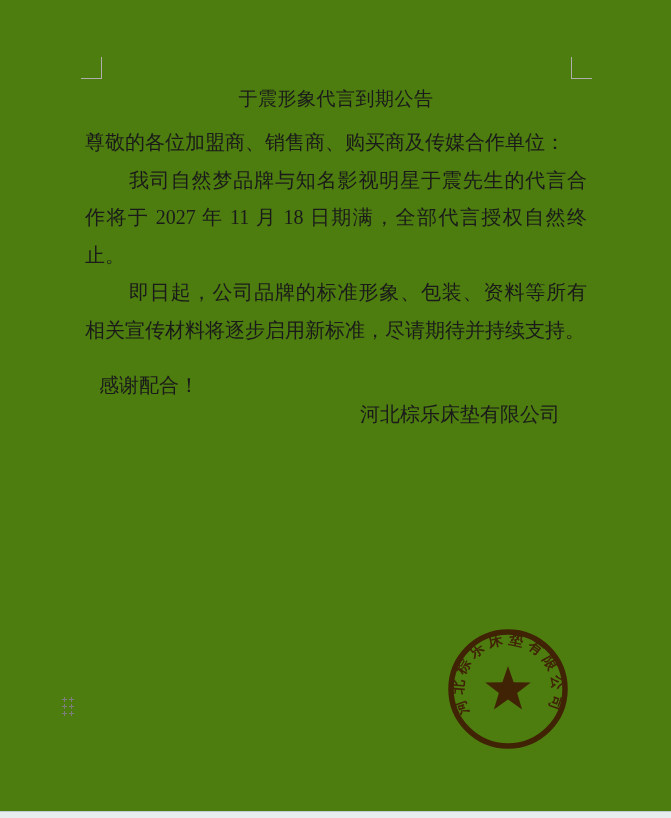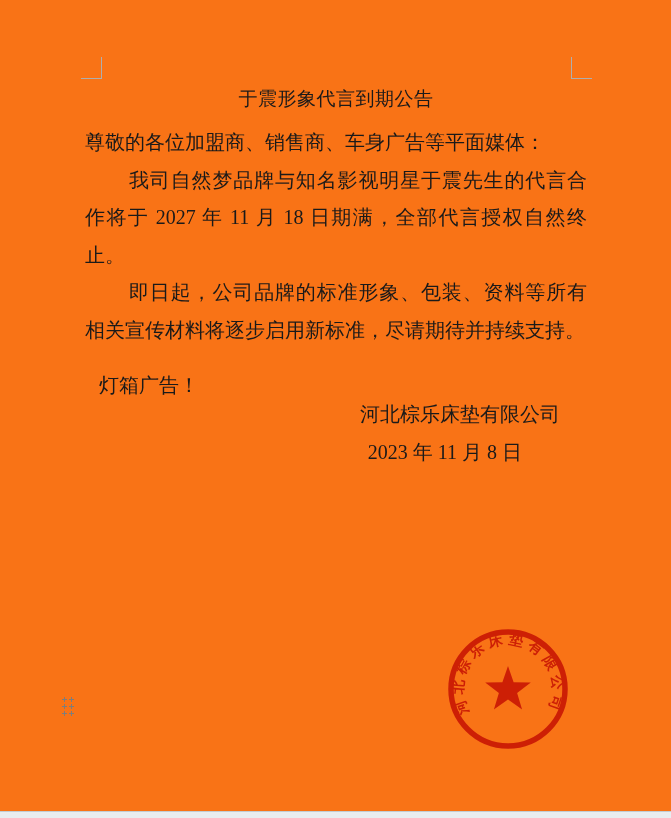--- a/index.html
+++ b/index.html
@@ -4,21 +4,21 @@
 <style>
   html,body{margin:0;padding:0;}
   body{
     width:671px;height:818px;
     background:#ffffff;
     font-family:"Liberation Serif","DejaVu Serif",serif;
     color:#1a1a1a;
     overflow:hidden;
     position:relative;
   }
-  .page{position:absolute;left:0;top:0;width:671px;height:818px;background:#f97316;}
+  .page{position:absolute;left:0;top:0;width:671px;height:818px;background:#4d7c0f;}
 
   
   .crop-mark{position:absolute;width:20px;height:21px;}
   .crop-mark.tl{left:81px;top:57px;border-right:1px solid #aeaeae;border-bottom:1px solid #aeaeae;}
   .crop-mark.tr{left:571px;top:57px;border-left:1px solid #aeaeae;border-bottom:1px solid #aeaeae;}
 
   
   .doc{position:absolute;left:85px;top:80px;width:502px;}
   .doc-title{
     font-size:19px;line-height:38px;text-align:center;
@@ -63,28 +63,27 @@
 </head>
 <body>
 
 <div class="page">
 
   <div class="crop-mark tl"></div>
   <div class="crop-mark tr"></div>
 
   <div class="doc">
     <div class="doc-title">于震形象代言到期公告</div>
-    <div class="salutation">尊敬的各位加盟商、销售商、车身广告等平面媒体：</div>
+    <div class="salutation">尊敬的各位加盟商、销售商、购买商及传媒合作单位：</div>
     <div class="body-paragraphs">
         <p class="indent">我司自然梦品牌与知名影视明星于震先生的代言合作将于 2027 年 11 月 18 日期满，全部代言授权自然终止。</p>
         <p class="indent">即日起，公司品牌的标准形象、包装、资料等所有相关宣传材料将逐步启用新标准，尽请期待并持续支持。</p>
       </div>
-    <div class="closing">灯箱广告！</div>
+    <div class="closing">感谢配合！</div>
     <div class="sig-company">河北棕乐床垫有限公司</div>
-    <div class="sig-date">2023 年 11 月 8 日</div>
   </div>
 
   <div class="anchor-dots">
     <span class="dot"></span>
     <span class="dot"></span>
     <span class="dot"></span>
     <span class="dot"></span>
     <span class="dot"></span>
     <span class="dot"></span>
   </div>

